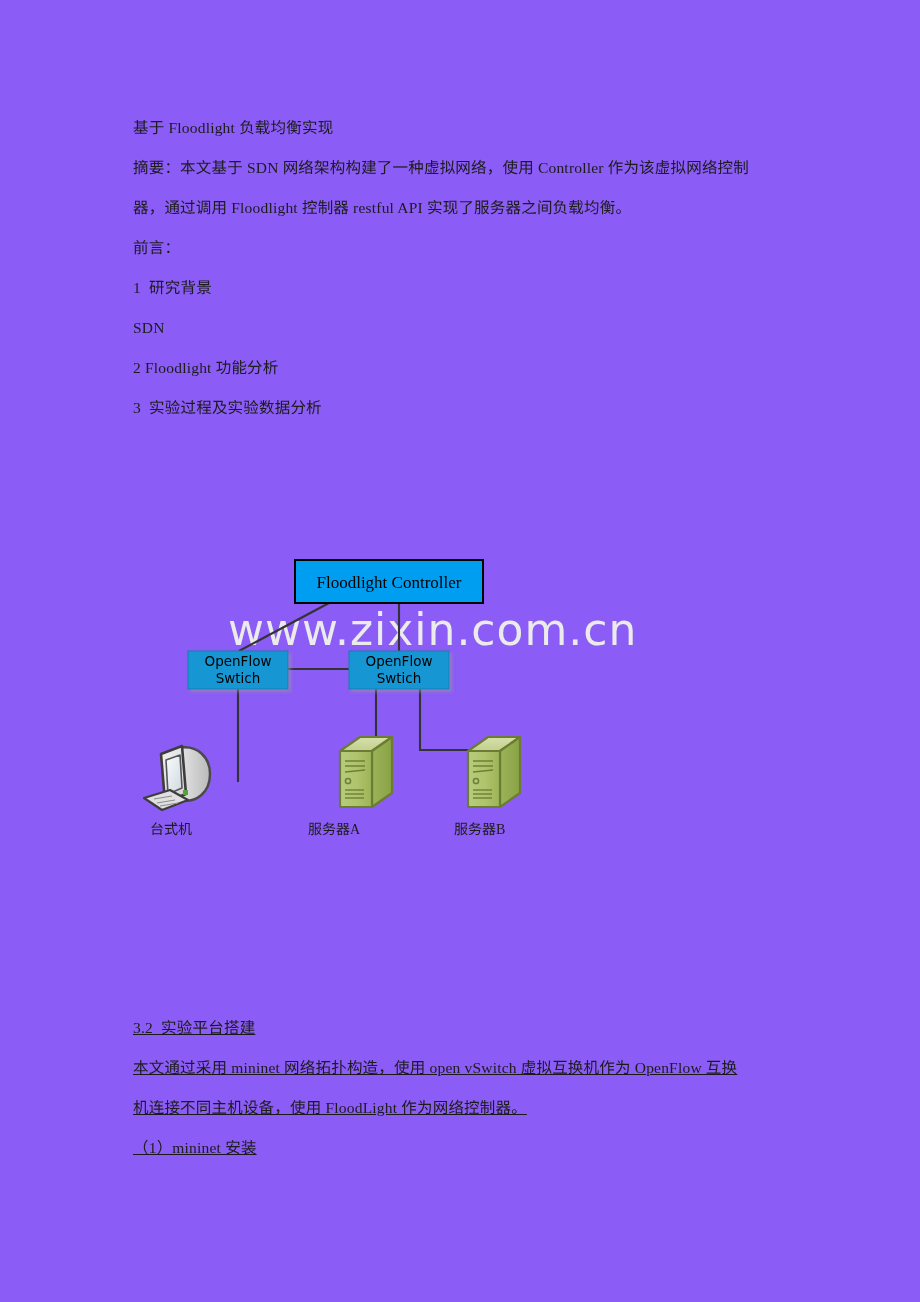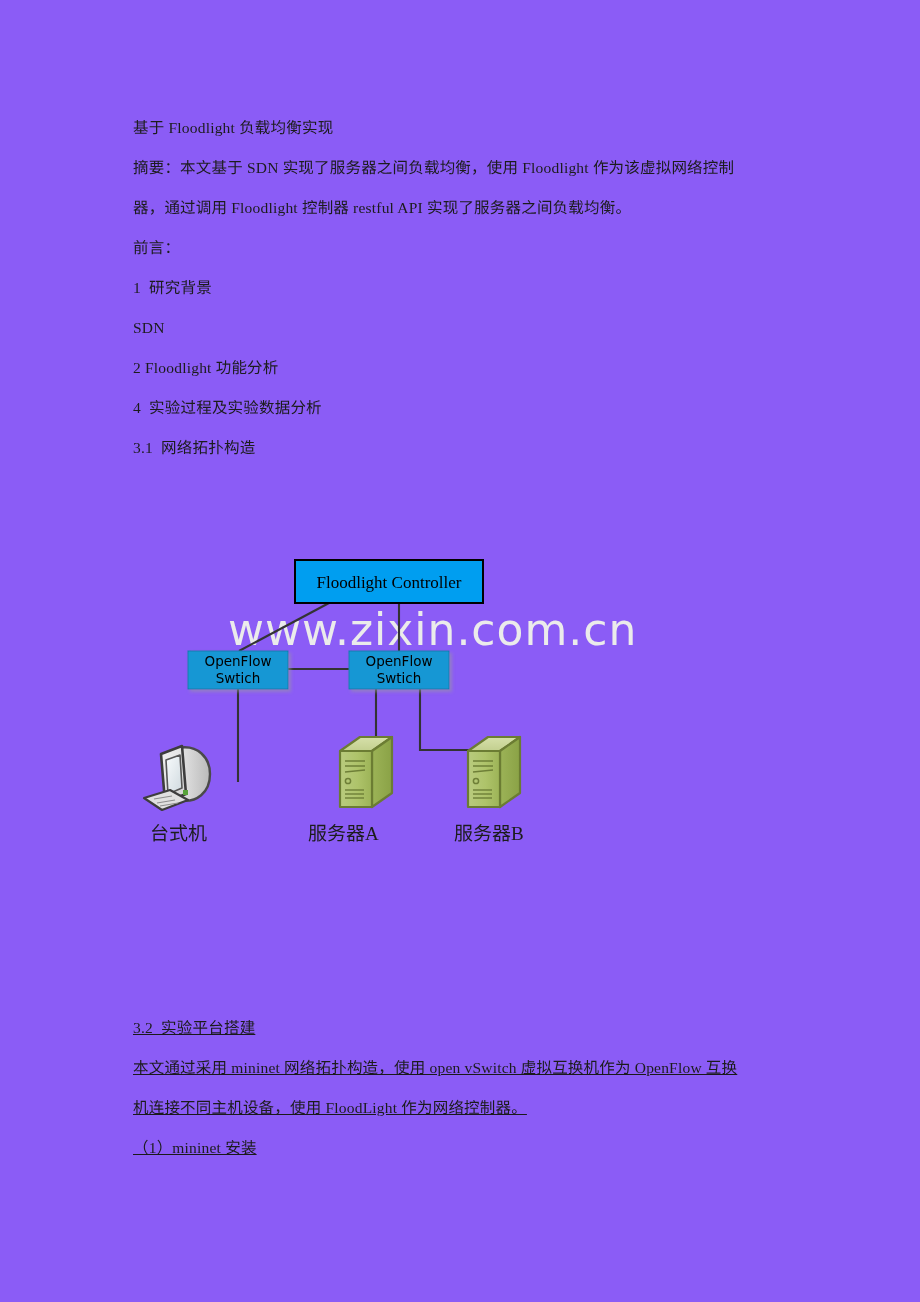--- a/index.html
+++ b/index.html
@@ -63,49 +63,48 @@
     color: #ebebeb;
     white-space: nowrap;
     user-select: none;
     pointer-events: none;
     font-weight: 400;
   }
 
   .node-label {
     position: absolute;
     font-family: "Liberation Serif", "DejaVu Serif", serif;
-    font-size: 19px;
+    font-size: 14px;
     color: #1c1c1c;
     white-space: nowrap;
   }
 
   .box-text {
     font-family: "DejaVu Sans", "Liberation Sans", sans-serif;
     fill: #000000;
   }
   .ctrl-text {
     font-family: "Liberation Serif", "DejaVu Serif", serif;
     fill: #000000;
   }
 </style>
 </head>
 <body>
 
 <div class="page">
 
   <div class="doc-body">
     <div class="para">基于 Floodlight 负载均衡实现</div>
-    <div class="para">摘要：本文基于 SDN 实现了服务器之间负载均衡，使用 Floodlight 作为该虚拟网络控制</div>
+    <div class="para">摘要：本文基于 SDN 网络架构构建了一种虚拟网络，使用 Controller 作为该虚拟网络控制</div>
     <div class="para">器，通过调用 Floodlight 控制器 restful API 实现了服务器之间负载均衡。</div>
     <div class="para">前言：</div>
     <div class="para">1  研究背景</div>
     <div class="para">SDN</div>
     <div class="para">2 Floodlight 功能分析</div>
-    <div class="para">4  实验过程及实验数据分析</div>
-    <div class="para">3.1  网络拓扑构造</div>
+    <div class="para">3  实验过程及实验数据分析</div>
   </div>
 
   <div class="watermark">www.zixin.com.cn</div>
 
   <div class="diagram">
     <svg width="920" height="400" viewBox="0 0 920 400" xmlns="http://www.w3.org/2000/svg">
       <defs>
         <linearGradient id="srvFront" x1="0" y1="0" x2="1" y2="0">
           <stop offset="0%" stop-color="#b9cb7e"></stop>
           <stop offset="55%" stop-color="#aec36a"></stop>

